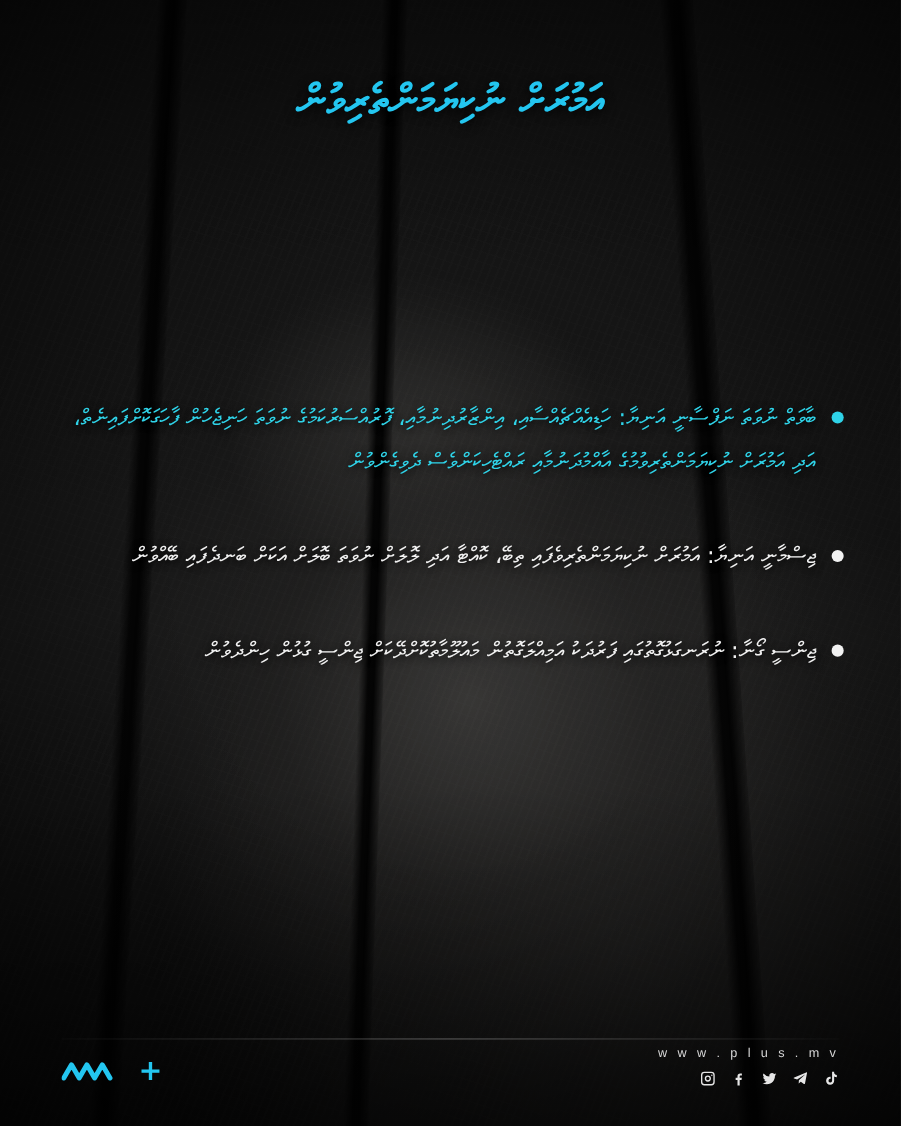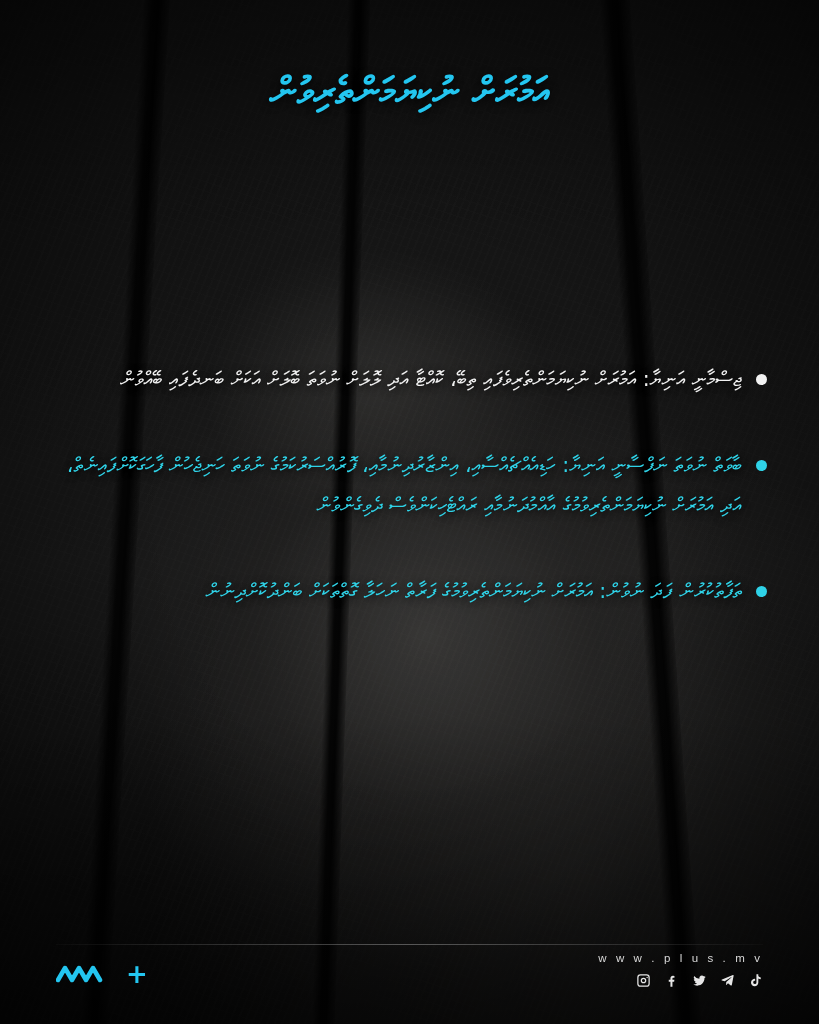--- a/index.html
+++ b/index.html
@@ -181,34 +181,34 @@
 
   <div class="content">
 
     <div class="headline">
       <span class="line">އަމުރަށް ނުކިޔަމަންތެރިވުން</span>
     </div>
 
     <div class="bullets">
 
       <div class="bullet">
+        <span class="dot d-cyan"></span>
+        <div class="bullet-text c-cyan">ބާވަތް ނުވަތަ ނަފްސާނީ އަނިޔާ: ހަޑިއެއްޗެއްސާއި، އިންޒާރުދިނުމާއި، ފޮރުއްސަރުކަމުގެ ނުވަތަ ހަނިޖެހުން ފާހަގަކޮށްފައިނެތް، އަދި އަމުރަށް ނުކިޔަމަންތެރިވުމުގެ އާއްމުދަނުމާއި ރައްޓެހިކަންވެސް ދެވިގެންވުން</div>
+      </div>
+
+      <div class="bullet">
         <span class="dot d-white"></span>
         <div class="bullet-text c-white">ޖިސްމާނީ އަނިޔާ: އަމުރަށް ނުކިޔަމަންތެރިވެފައި ތިބޭ، ކޮއްޓާ އަދި ލޮލަށް ނުވަތަ ބޮލަށް އަކަށް ބަނދެފައި ބޭއްވުން</div>
       </div>
 
       <div class="bullet">
-        <span class="dot d-cyan"></span>
-        <div class="bullet-text c-cyan">ބާވަތް ނުވަތަ ނަފްސާނީ އަނިޔާ: ހަޑިއެއްޗެއްސާއި، އިންޒާރުދިނުމާއި، ފޮރުއްސަރުކަމުގެ ނުވަތަ ހަނިޖެހުން ފާހަގަކޮށްފައިނެތް، އަދި އަމުރަށް ނުކިޔަމަންތެރިވުމުގެ އާއްމުދަނުމާއި ރައްޓެހިކަންވެސް ދެވިގެންވުން</div>
-      </div>
-
-
-      <div class="bullet">
-        <span class="dot d-cyan"></span>
-        <div class="bullet-text c-cyan">ތަފާތުކުރުން ފަދަ ނުވުން: އަމުރަށް ނުކިޔަމަންތެރިވުމުގެ ފަރާތް ނަހަލާ ގޮތްތަކަށް ބަންދުކޮށްދިނުން</div>
-      </div>
+        <span class="dot d-white"></span>
+        <div class="bullet-text c-white">ޖިންސީ ގޯނާ: ނުރަނގަޅުގޮތުގައި ފަރުދަކު އަމިއްލަގޮތުން މައުލޫމާތުކޮށްދޭކަށް ޖިންސީ ގުޅުން ހިންދެވުން</div>
+      </div>
+
 
     </div>
 
     <div class="footer-rule"></div>
 
     <div class="logo">
       <svg width="66" height="28" viewBox="0 0 66 28" aria-hidden="true">
         <path d="M2 20 L9 8 L16 20 L23 8 L30 20 L37 8 L44 20" fill="none" stroke="#23c6f0" stroke-width="4.5" stroke-linecap="round" stroke-linejoin="round"></path>
       </svg>
       <span style="color:#23c6f0;font-size:26px;font-weight:bold;line-height:1;">+</span>

